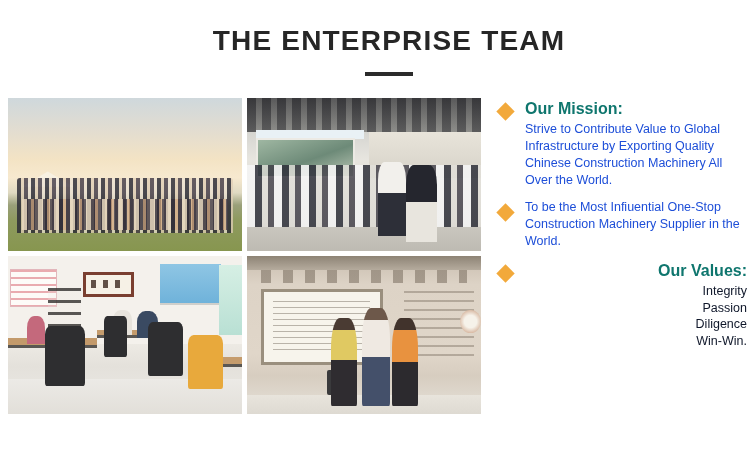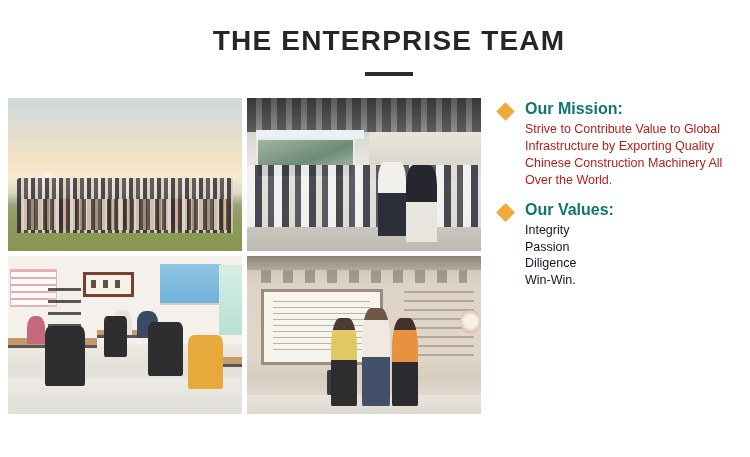--- a/index.html
+++ b/index.html
@@ -437,21 +437,21 @@
     top: 98px;
     width: 250px;
   }
 
   .block {
     position: relative;
     padding-left: 28px;
     margin-bottom: 10px;
   }
 
-  .block:last-child { margin-bottom: 0; }
+  .block:last-child { margin-bottom: 0; text-align: right; }
 
   .diamond {
     position: absolute;
     left: 2px;
     top: 7px;
     width: 13px;
     height: 13px;
     background: #f2a93b;
     transform: rotate(45deg);
   }
@@ -459,21 +459,21 @@
   .block-heading {
     font-size: 16px;
     font-weight: bold;
     color: #0f766e;
     line-height: 21px;
     margin-bottom: 2px;
   }
 
   .block-body {
     font-size: 12.5px;
-    color: #b91c1c;
+    color: #1d4ed8;
     line-height: 17px;
   }
 
   .values-list {
     list-style: none;
     font-size: 12.5px;
     color: #0f172a;
     line-height: 16.5px;
   }
 </style>
@@ -544,20 +544,21 @@
   <div class="text-column">
 
     <div class="block">
       <span class="diamond"></span>
       <div class="block-heading">Our Mission:</div>
       <div class="block-body">Strive to Contribute Value to Global Infrastructure by Exporting Quality Chinese Construction Machinery All Over the World.</div>
     </div>
 
     <div class="block">
       <span class="diamond"></span>
+      <div class="block-body">To be the Most Infiuential One-Stop Construction Machinery Supplier in the World.</div>
     </div>
 
     <div class="block">
       <span class="diamond"></span>
       <div class="block-heading">Our Values:</div>
       <ul class="values-list">
         <li>Integrity</li>
         <li>Passion</li>
         <li>Diligence</li>
         <li>Win-Win.</li>

